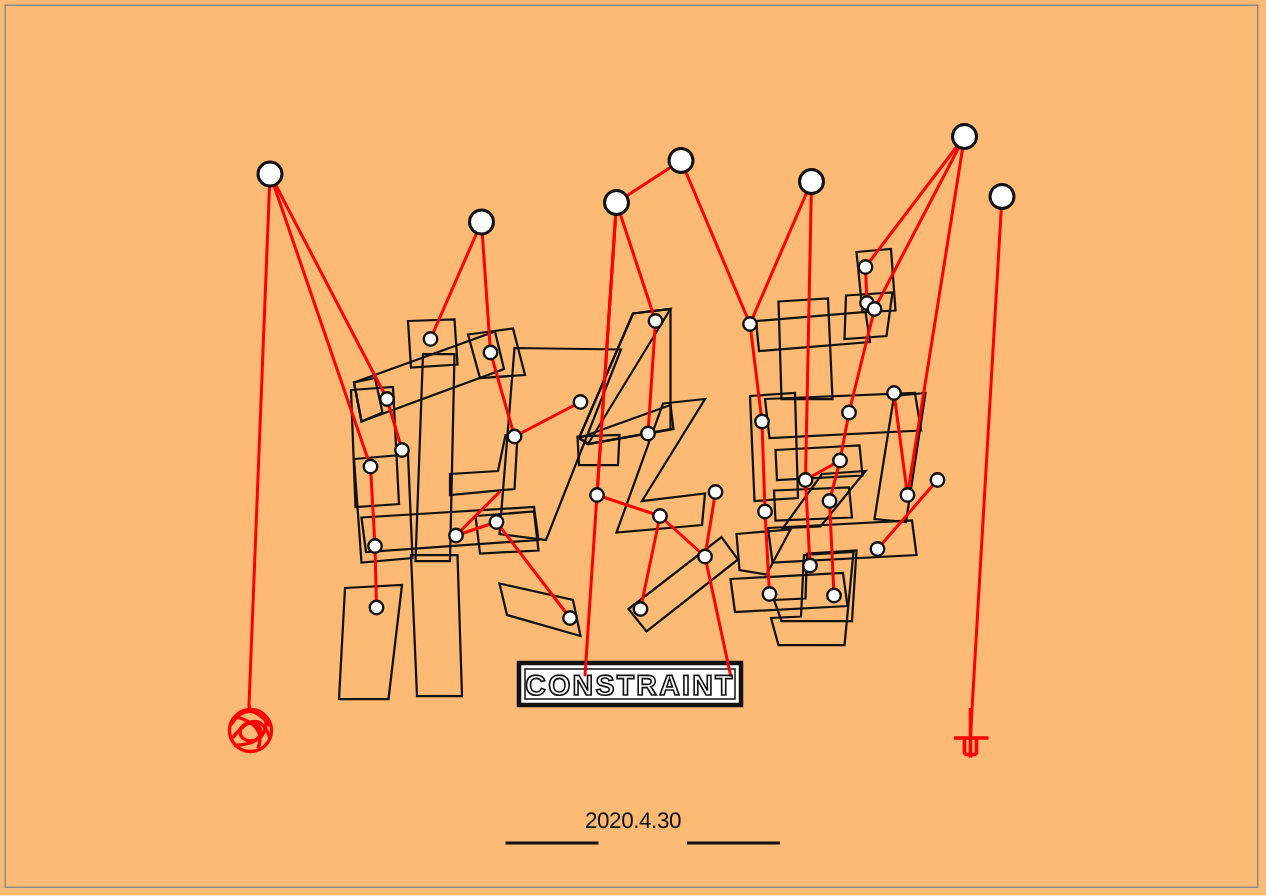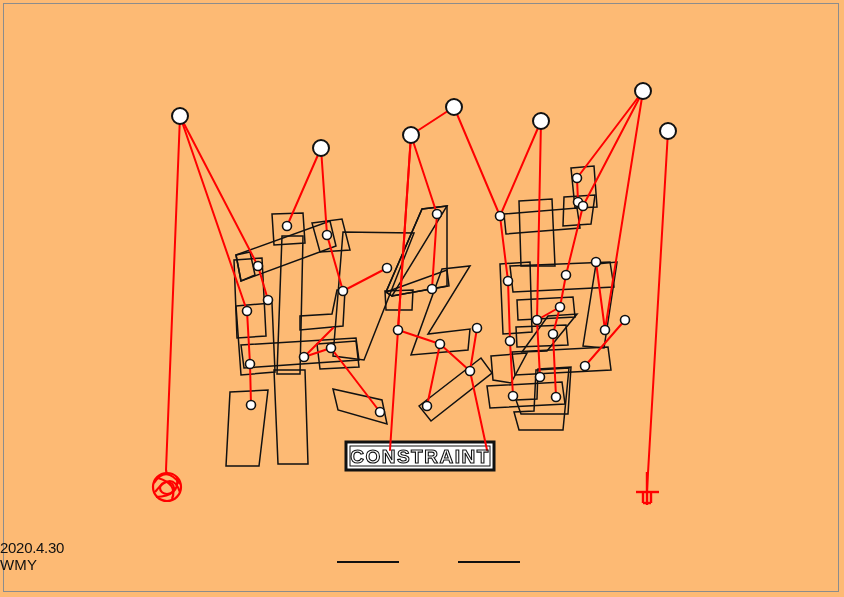--- a/index.html
+++ b/index.html
@@ -13,20 +13,21 @@
   #frame{
     position:absolute;left:3px;top:3px;
     width:836px;height:589px;
     border:1px solid #8c8c8c;
     box-sizing:border-box;
     pointer-events:none;
   }
   #art{position:absolute;left:0;top:0;width:844px;height:597px;}
   .caption{
     position:absolute;
+    text-align:center;
     color:#111111;
     font-family:"Liberation Sans",sans-serif;
     line-height:1.02;
     white-space:nowrap;
   }
   #cap-date{left:0;right:0;top:540px;font-size:15px;font-weight:400;letter-spacing:-0.3px;}
   #cap-author{left:0;right:0;top:557px;font-size:15px;font-weight:400;letter-spacing:0.2px;}
   #cap-rule-left{position:absolute;left:337px;top:561px;width:62px;height:2px;background:#111;}
   #cap-rule-right{position:absolute;left:458px;top:561px;width:62px;height:2px;background:#111;}
   .stencil-text{
@@ -217,15 +218,14 @@
     </g>
 
     <text id="plaque-label" class="stencil-text" x="420" y="463" text-anchor="middle">CONSTRAINT</text>
   </svg>
 
   <div id="frame"></div>
 
   <div id="cap-rule-left"></div>
   <div id="cap-rule-right"></div>
   <div id="cap-date" class="caption">2020.4.30</div>
-  <div id="cap-author" class="caption">WMY</div>
 
 </div>
 
 </body></html>

